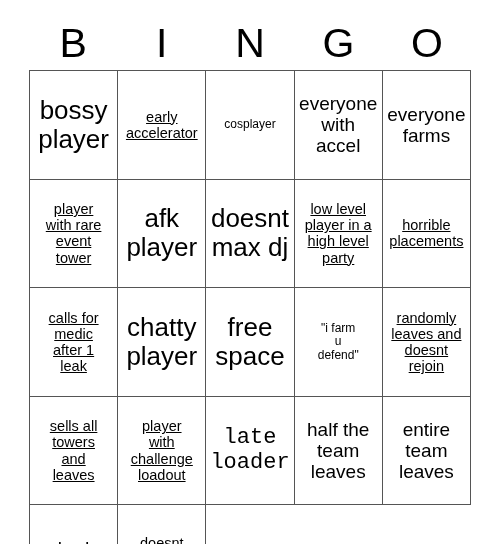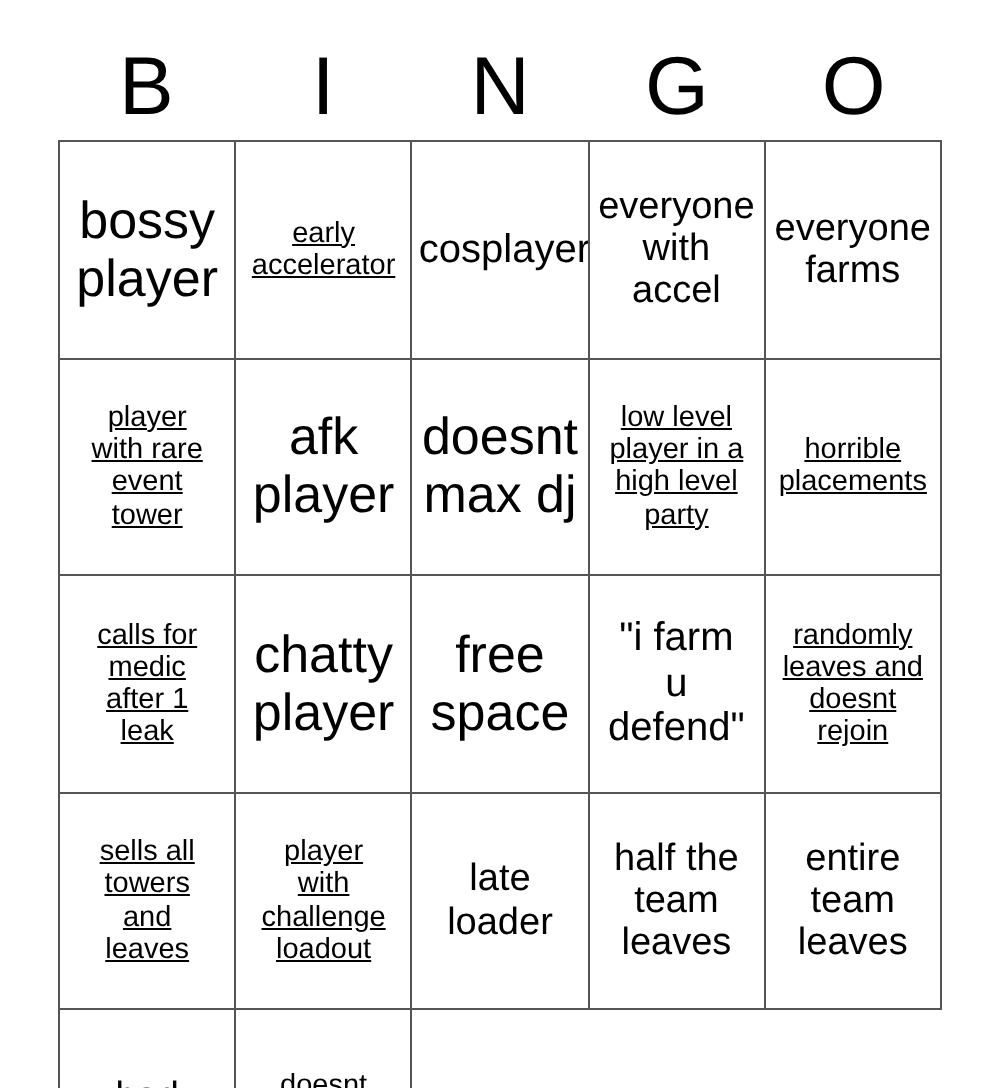--- a/index.html
+++ b/index.html
@@ -75,23 +75,23 @@
   .cell-text {
     display: block;
     width: 100%;
     line-height: 1.12;
     white-space: pre-line;
     color: #000000;
   }
 
   
   .sz-xl   { font-size: 26px; }
-  .sz-lg   { font-size: 19px; }
+  .sz-lg   { font-size: 22px; font-family: Liberation Mono, monospace; }
   .sz-md   { font-size: 19px; }
-  .sz-sm   { font-size: 20px; }
+  .sz-sm   { font-size: 12px; }
   .sz-xs   { font-size: 14.5px; text-decoration: underline; }
   .sz-xxs  { font-size: 11.5px; }
 </style>
 </head>
 <body>
 
 <div id="bingo-card">
 
   <div id="header-row">
     <div class="header-letter">B</div>

